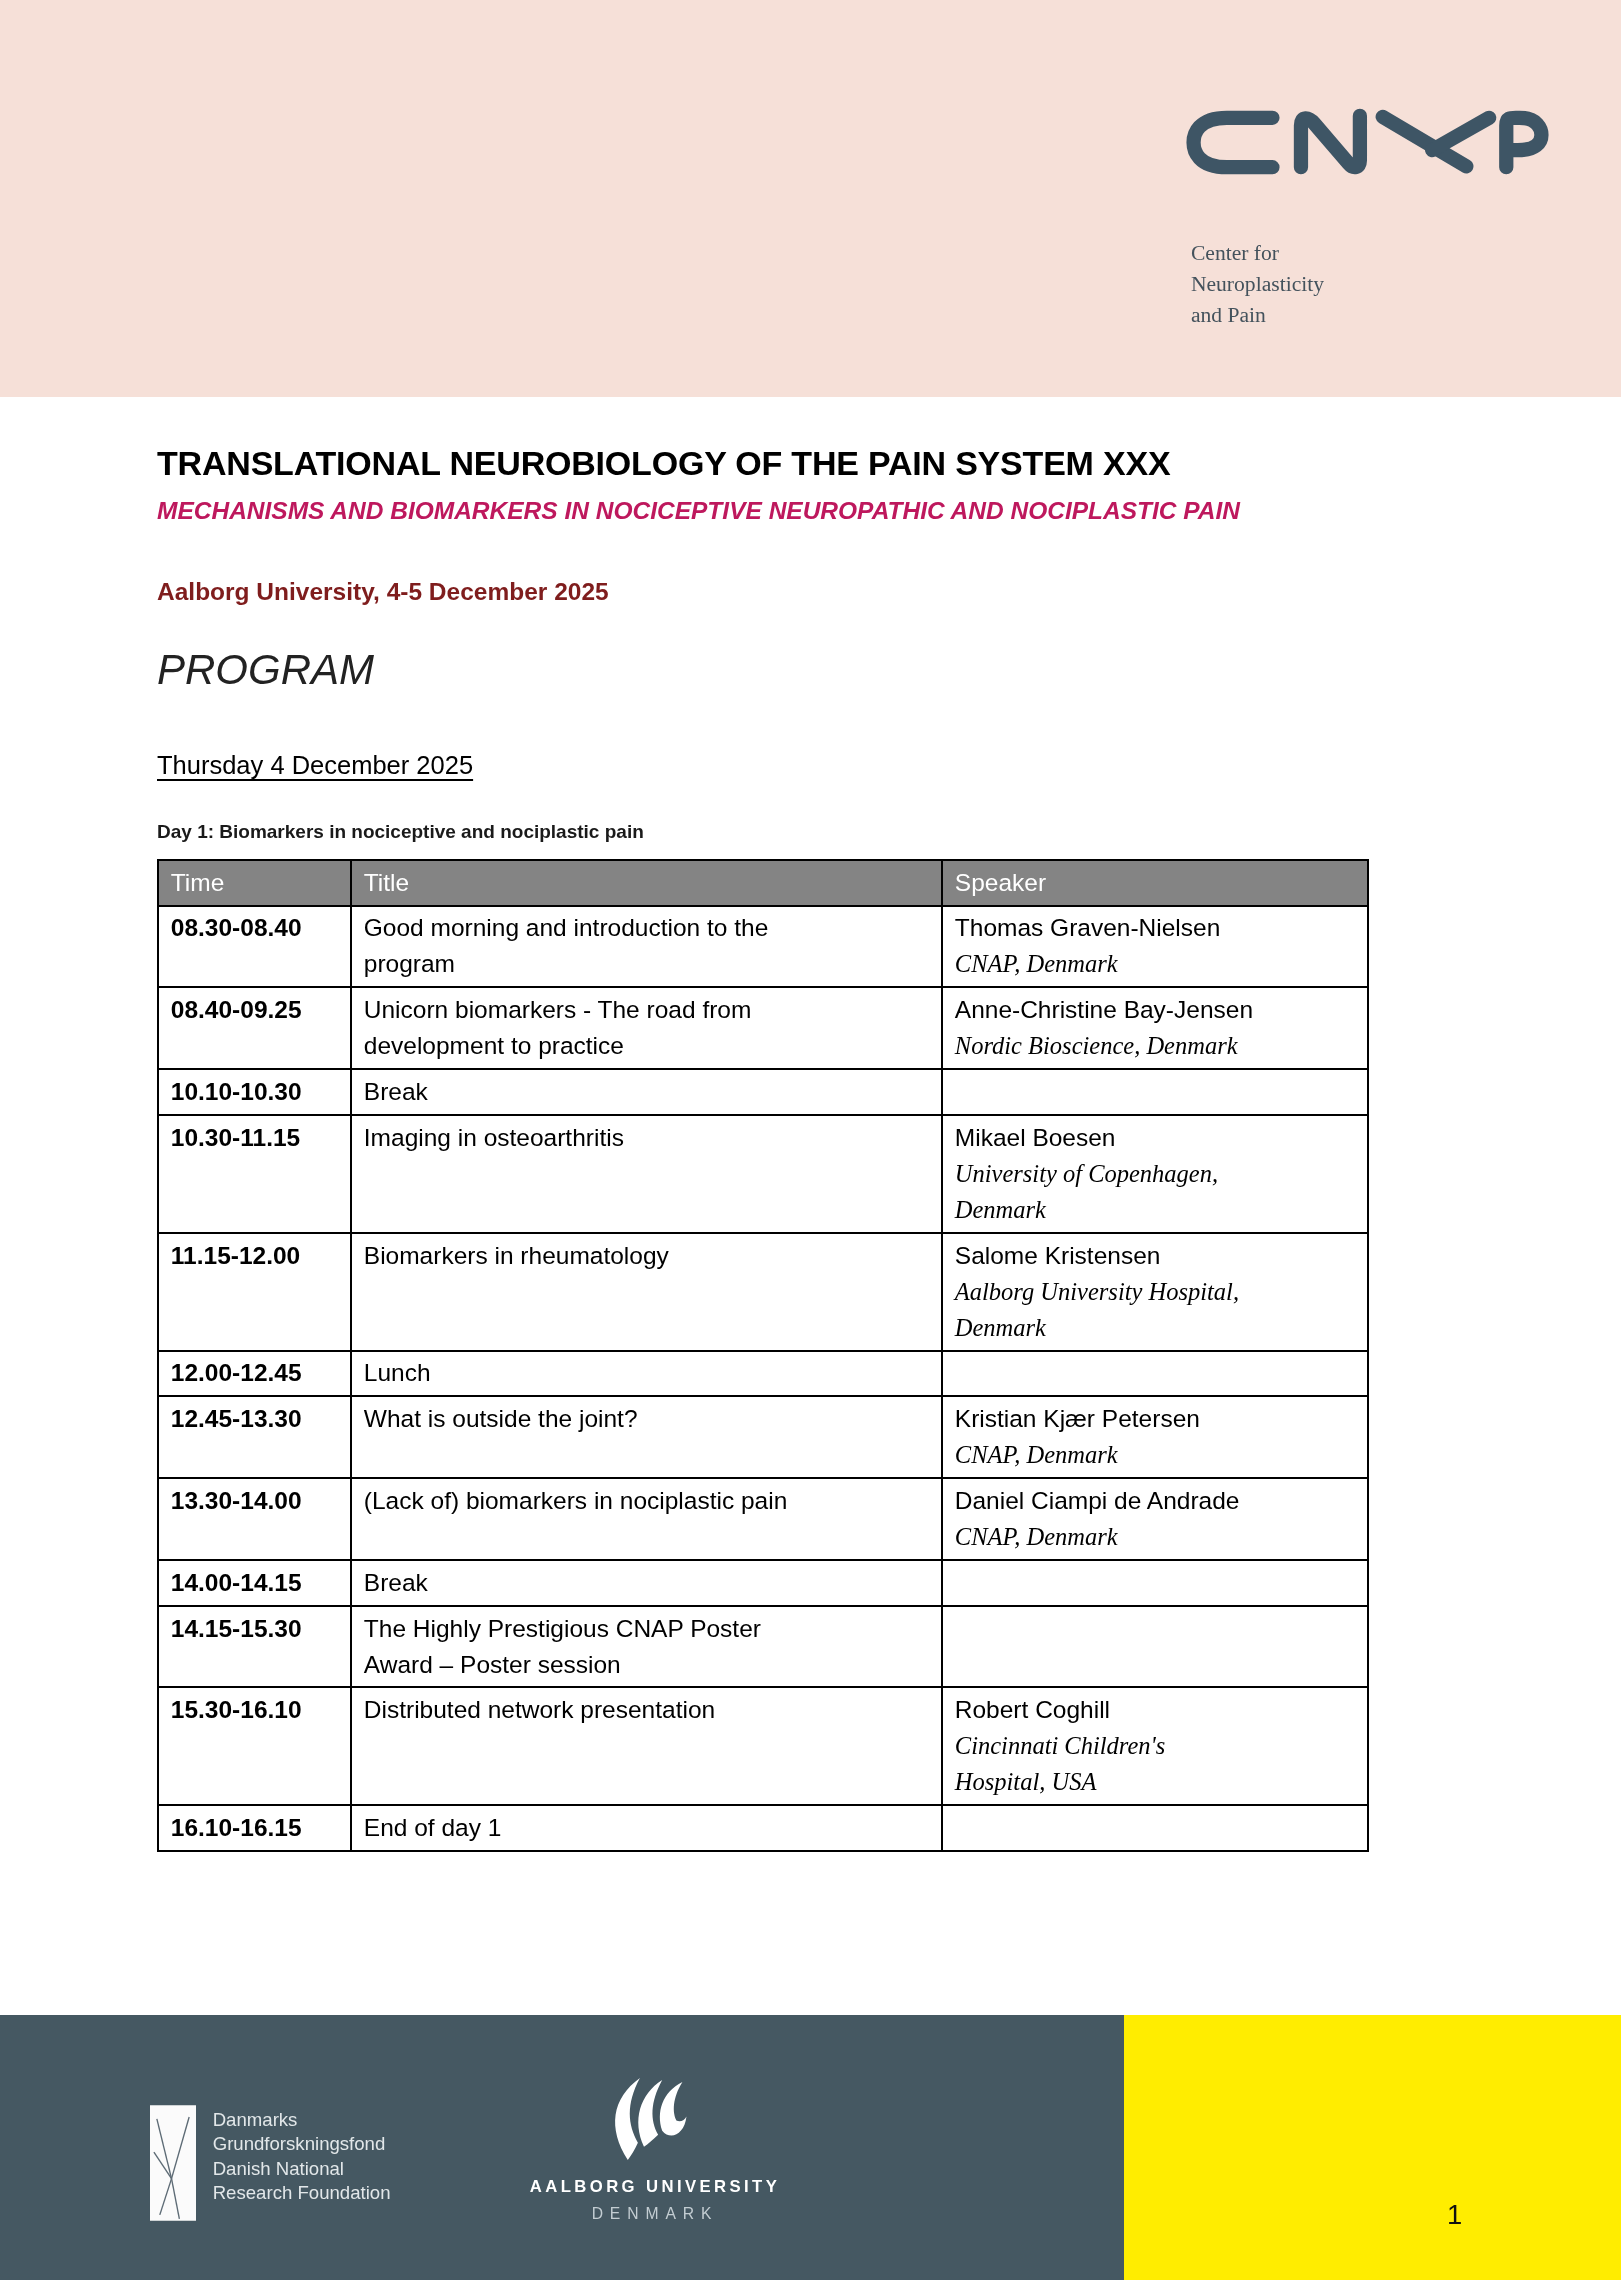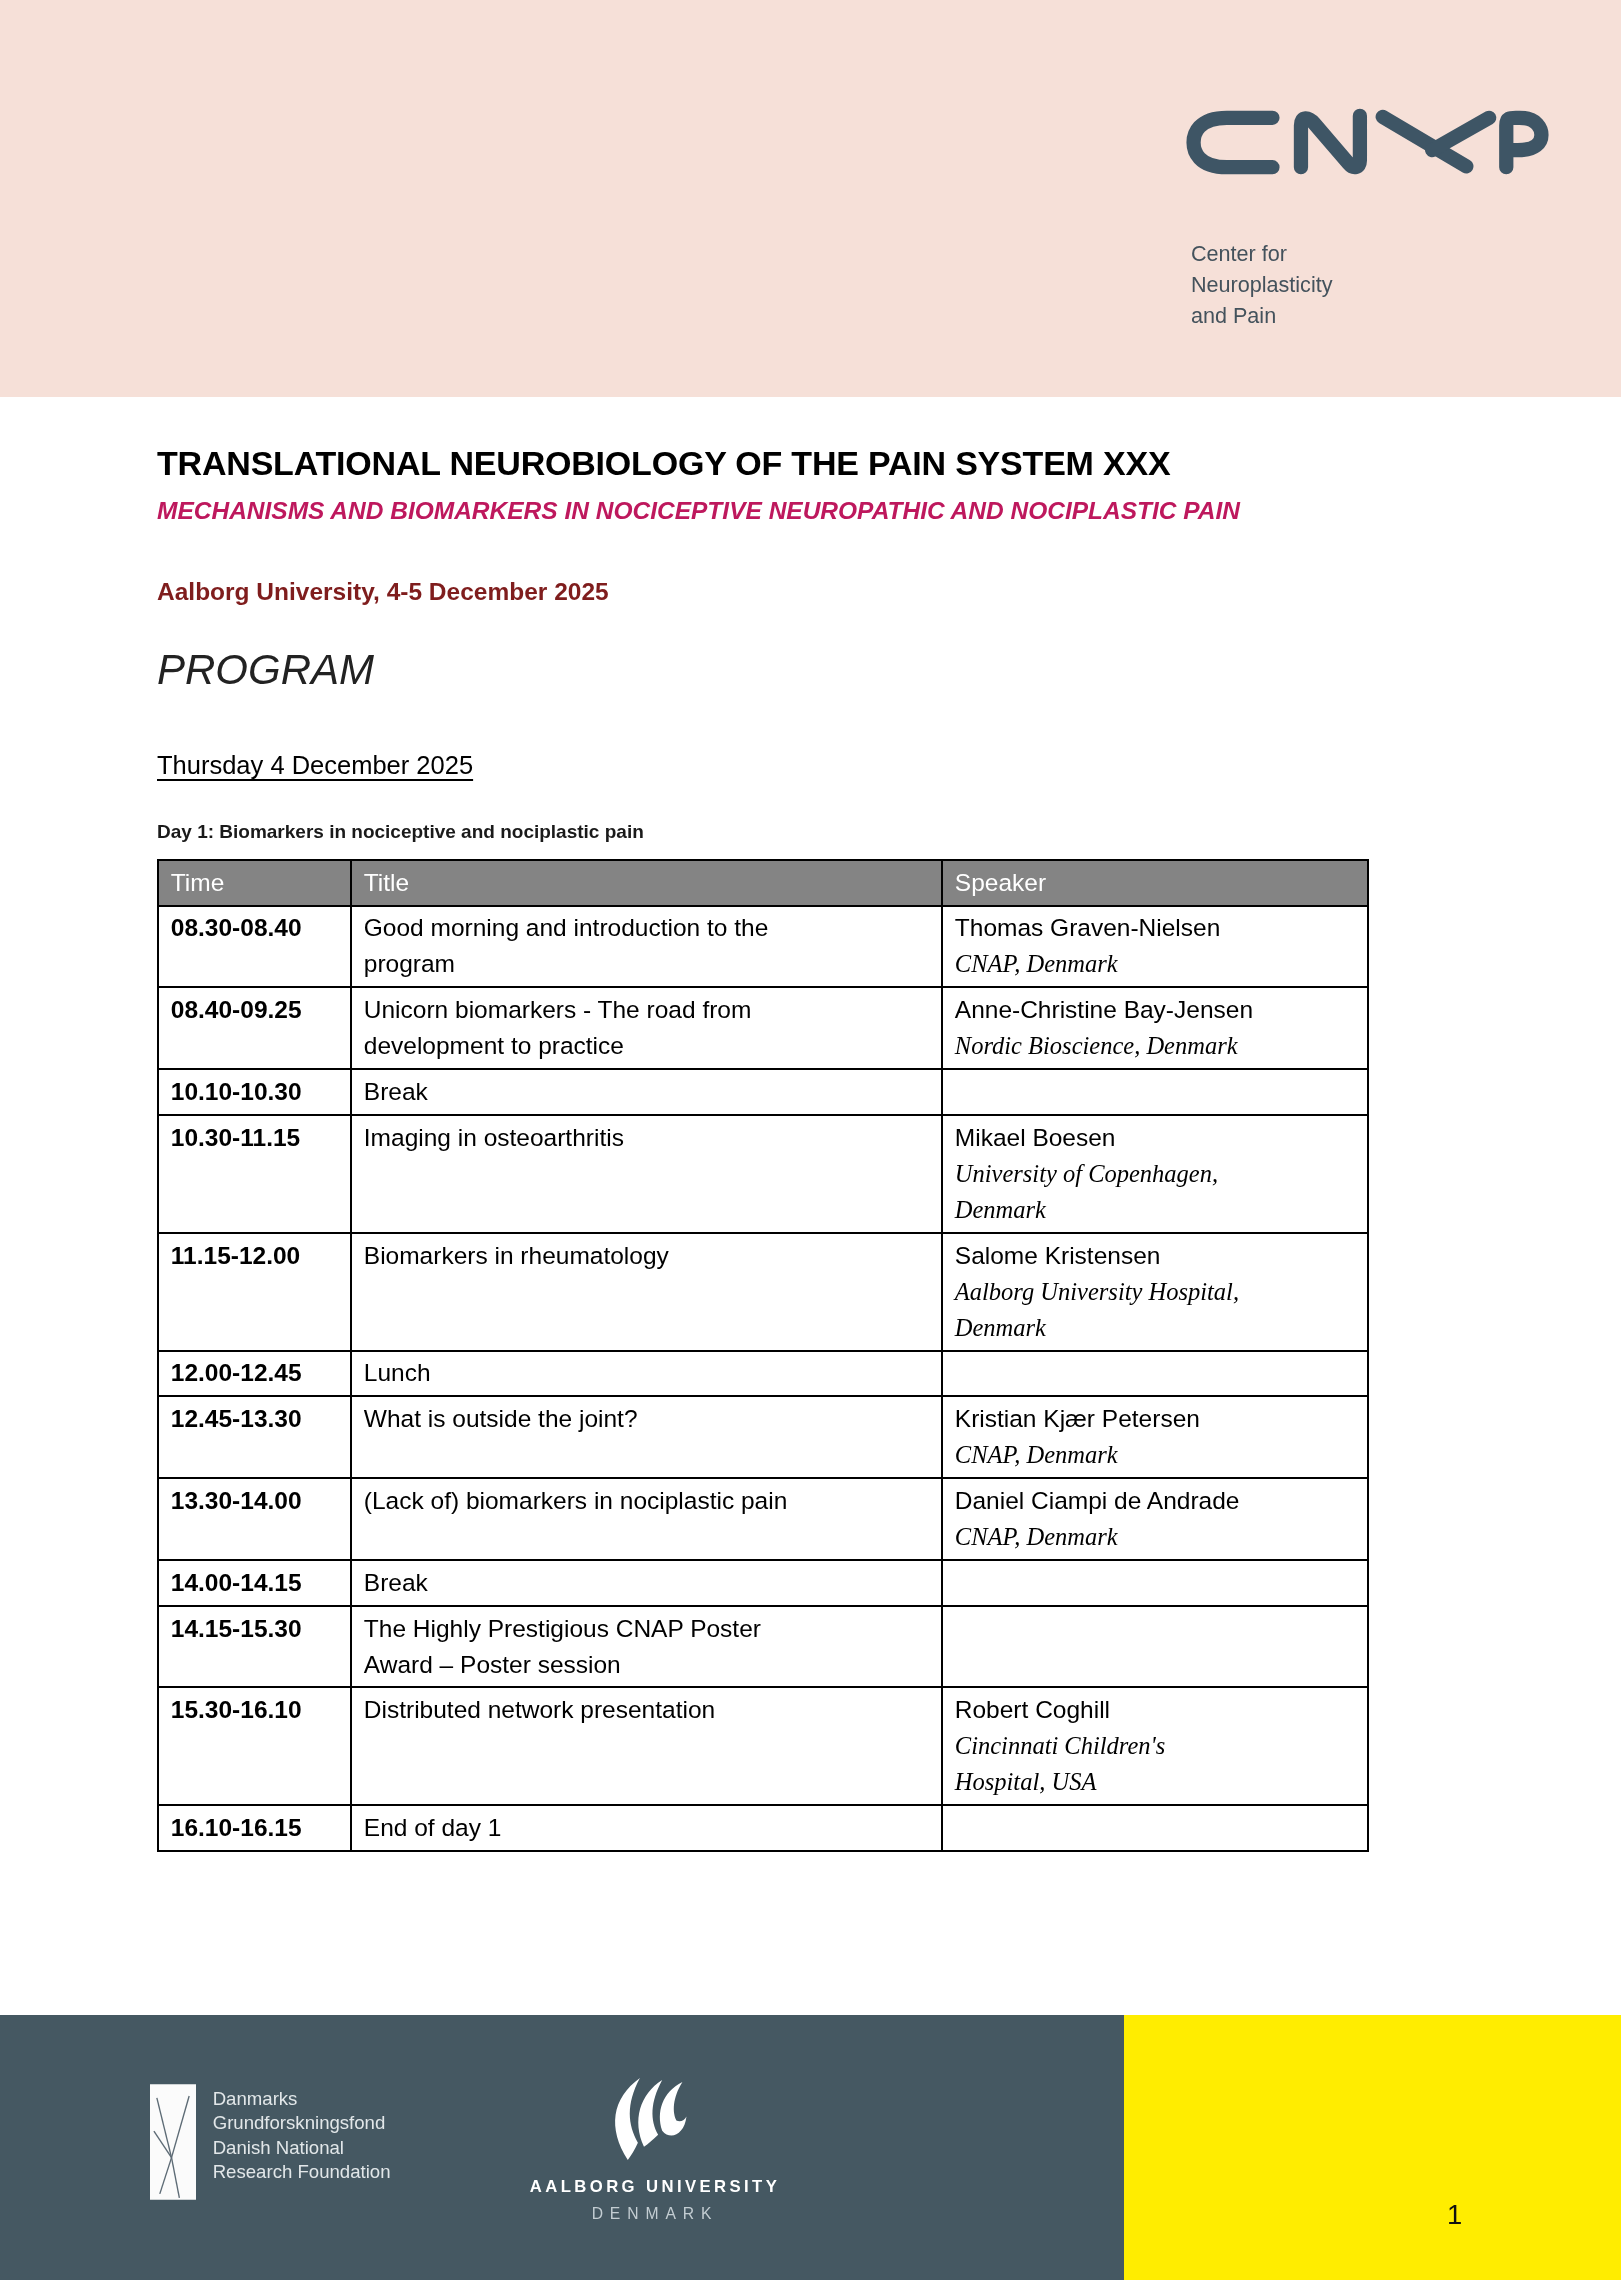--- a/index.html
+++ b/index.html
@@ -32,20 +32,21 @@
     position: absolute;
     top: 238px;
     right: 71px;
     width: 365px;
     text-align: left;
     font-size: 21.6px;
     line-height: 31px;
     font-weight: 500;
     color: #44525c;
     padding-left: 5.9px;
+    font-family: Liberation Serif, serif;
   }
 
   
   .content {
     position: absolute;
     top: 397px;
     left: 157px;
     width: 1211px;
   }
   .doc-title {
@@ -141,21 +142,21 @@
   }
   .page-number {
     position: absolute;
     left: 323px;
     top: 184px;
     font-size: 27.4px;
     color: #111;
   }
   .dnrf {
     position: absolute;
-    left: 150px; top: 69px;
+    left: 150px; top: 90px;
     display: flex;
   }
   .dnrf-mark { width: 46px; height: 116px; }
   .dnrf-text {
     margin-left: 16.7px;
     font-size: 18.6px;
     line-height: 24.5px;
     color: #e2e7e9;
     padding-top: 2.9px;
   }

